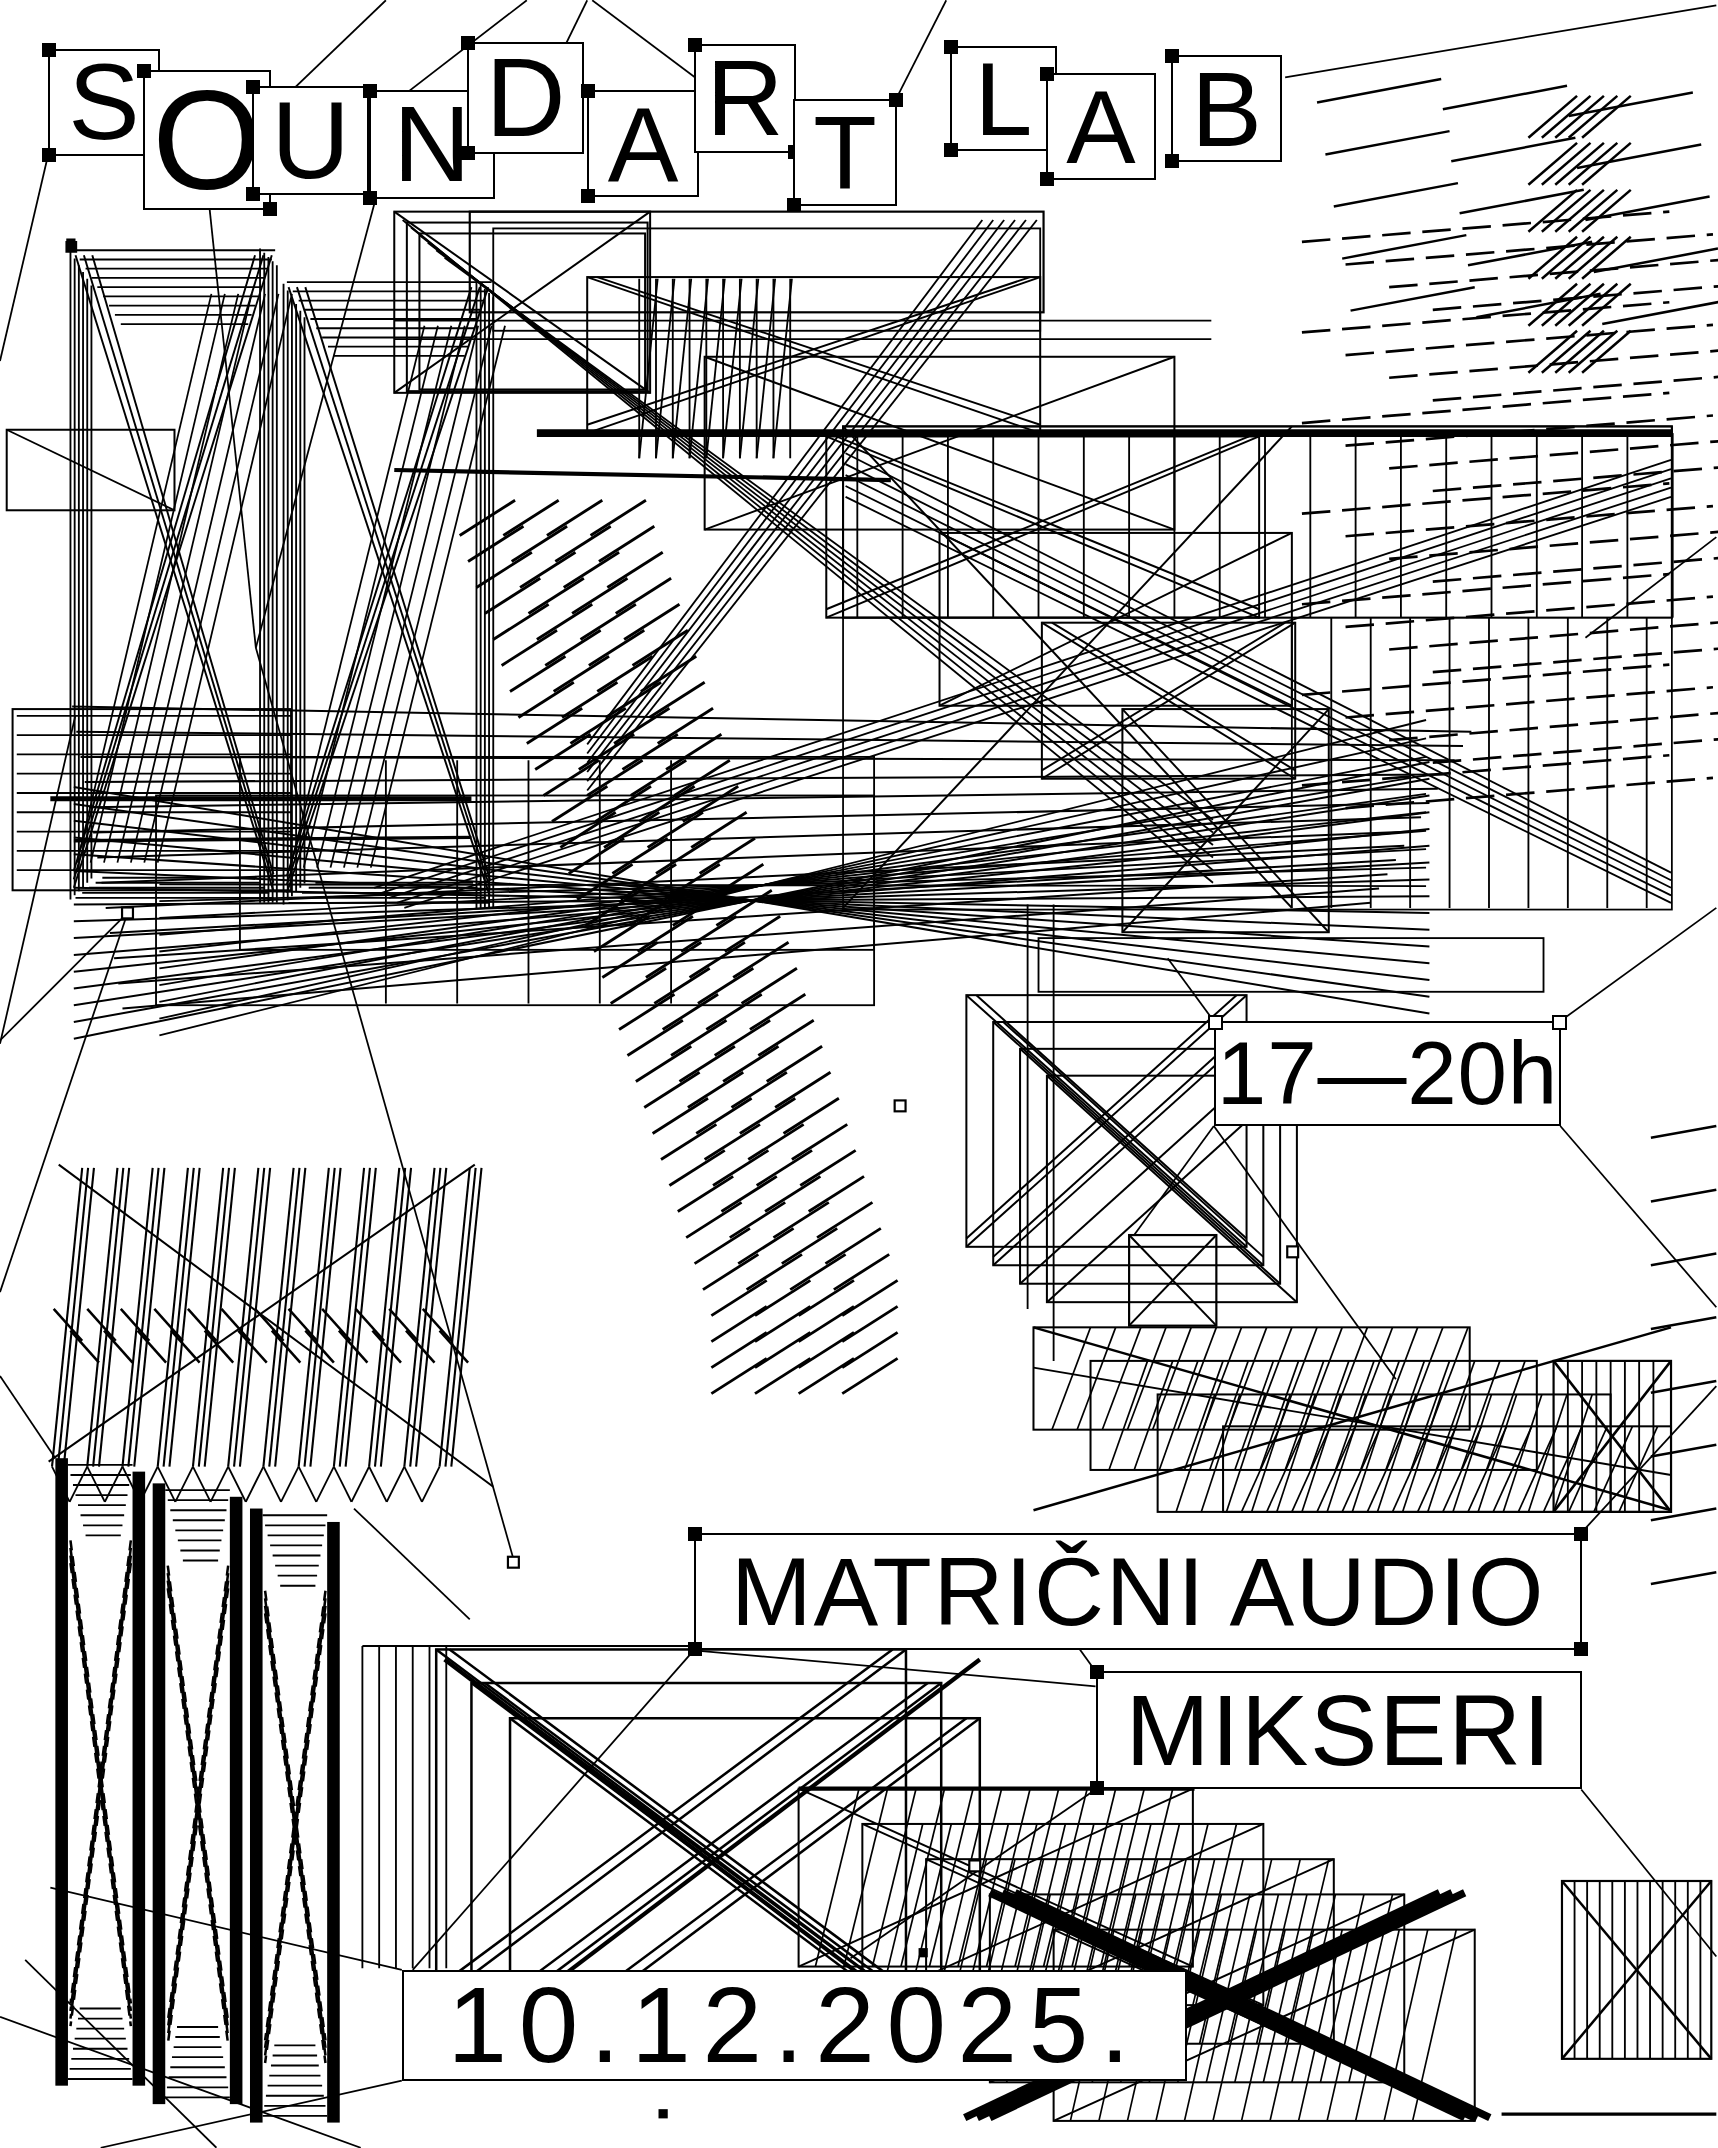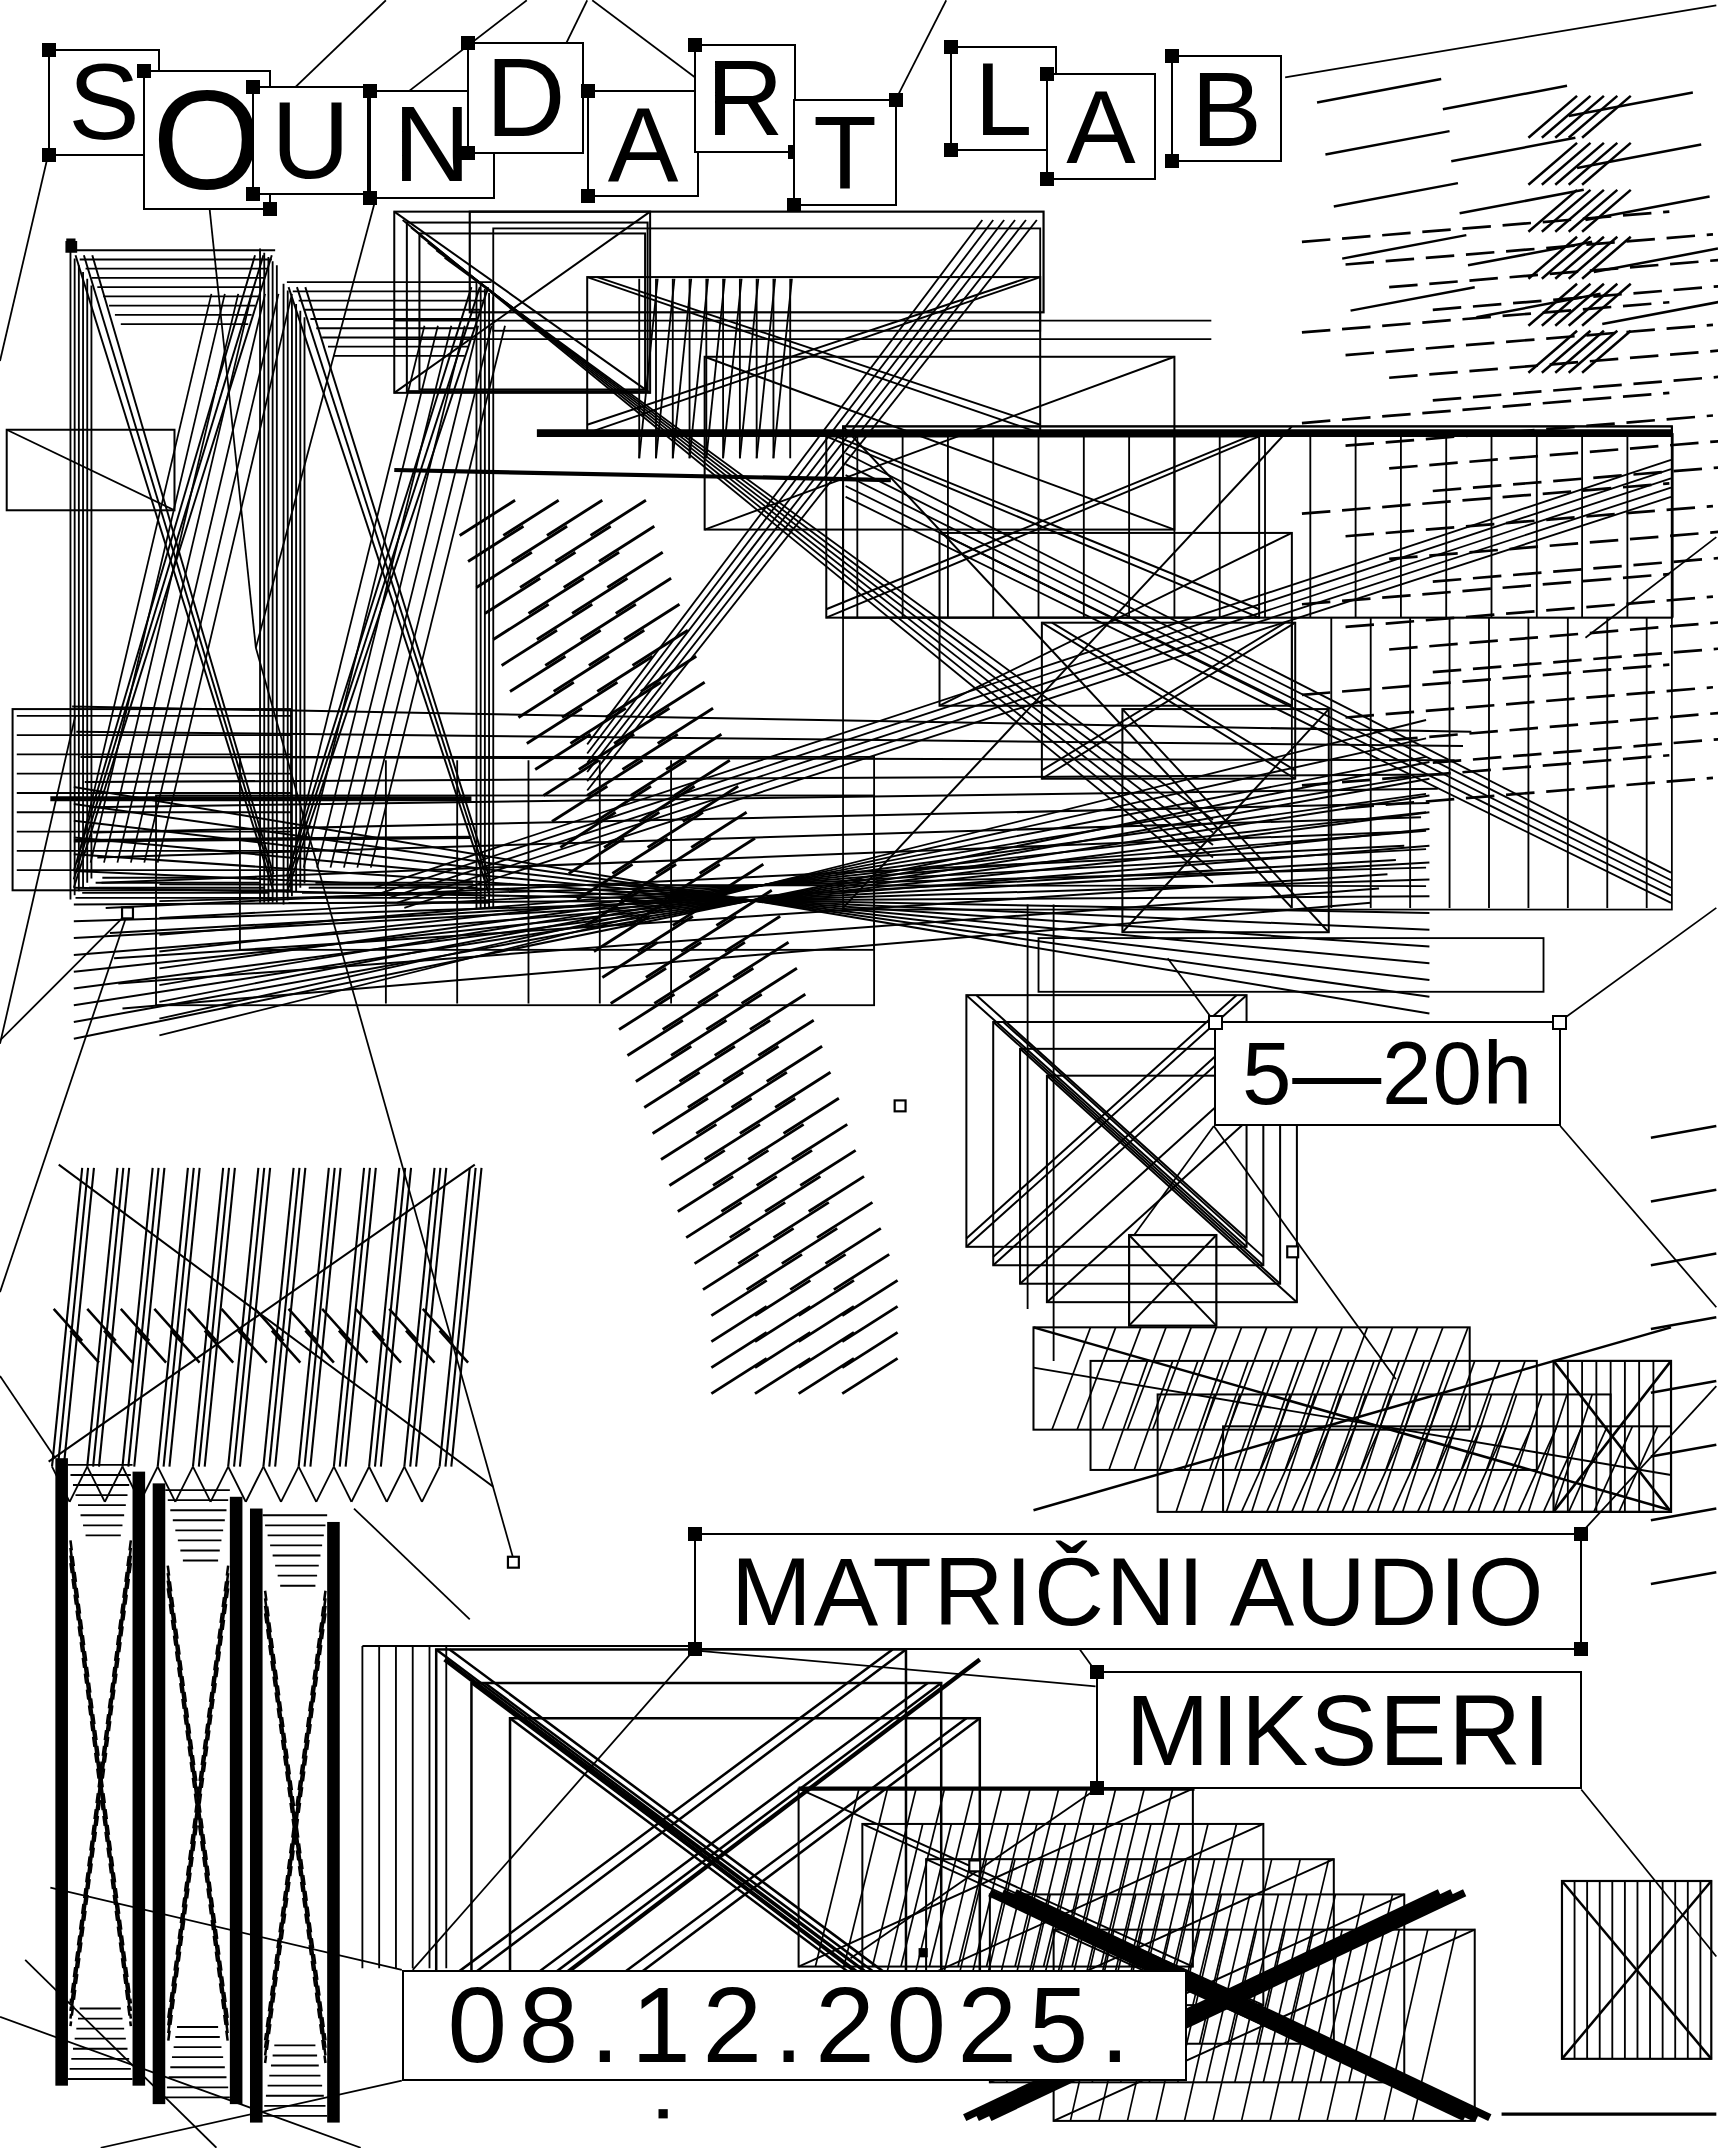--- a/index.html
+++ b/index.html
@@ -970,33 +970,33 @@
         <span class="hd bl"></span>
       </div>
       <div class="tile" style="left: 1171px; top: 55px; width: 111px; height: 107px; font-size: 106px;">
         <span>B</span>
         <span class="hd tl"></span>
         <span class="hd bl"></span>
       </div>
     </div>
 
   <div class="cap" id="time">
-    <span>5—20h</span>
+    <span>17—20h</span>
     <span class="ho tl"></span>
     <span class="ho tr"></span>
   </div>
   <div class="cap" id="mikseri">
     <span>MIKSERI</span>
     <span class="hd tl"></span>
     <span class="hd bl"></span>
   </div>
   <div class="cap" id="matricni">
     <span>MATRIČNI AUDIO</span>
     <span class="hd tl"></span>
     <span class="hd tr"></span>
     <span class="hd bl"></span>
     <span class="hd br"></span>
   </div>
   <div class="cap" id="date">
-    <span>08.12.2025.</span>
+    <span>10.12.2025.</span>
   </div>
 </div>
 
 
 </body></html>

